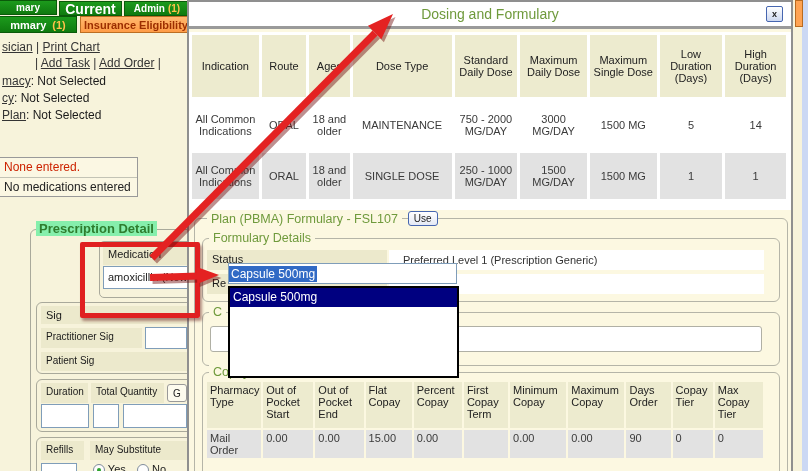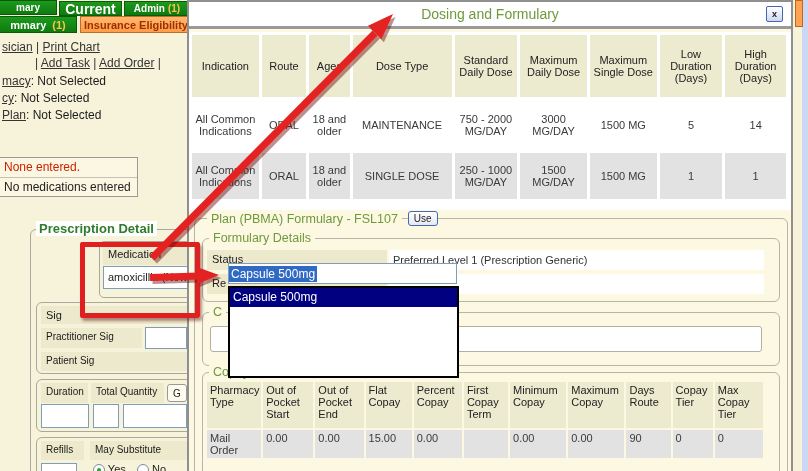--- a/index.html
+++ b/index.html
@@ -14,21 +14,21 @@
   .tab-orange{background:linear-gradient(#FFB86E,#FF9C47);border:1px solid #BC6E22;color:#9C2E00;font-weight:bold;
              display:flex;align-items:center;justify-content:center;box-sizing:border-box;}
   .linkline{font-size:12px;color:#343434;white-space:nowrap;}
   .lnk{text-decoration:underline;cursor:pointer;}
   .plain{color:#1A1A1A;}
   .alert-box{border:1px solid #999;background:#FBF7E3;box-sizing:border-box;}
   .alert-r1{height:19px;line-height:19px;padding-left:4px;color:#CC2200;font-size:12px;}
   .alert-r2{height:18px;line-height:18px;padding-left:4px;color:#222;font-size:12px;border-top:1px solid #C3C3B5;}
 
   .fs{border:1px solid #A9A99B;border-radius:6px;box-sizing:border-box;background:transparent;}
-  .fs-legend{position:absolute;background:#ffffff;padding:0 3px;white-space:nowrap;}
+  .fs-legend{position:absolute;background:#86efac;padding:0 3px;white-space:nowrap;}
   .green-legend{color:#2E7D2E;font-weight:bold;font-size:13px;}
   .khaki{background:#ECE9CC;box-sizing:border-box;color:#1A1A1A;overflow:hidden;white-space:nowrap;}
   .strip{padding:3px 0 0 5px;}
   .w-input{background:#FFF;border:1px solid #7F9DB9;box-sizing:border-box;overflow:hidden;white-space:nowrap;}
   .radio{display:inline-block;width:12px;height:12px;border-radius:50%;border:1px solid #808C9C;background:#FDFDFD;
          vertical-align:middle;box-sizing:border-box;position:relative;}
   .radio.sel:after{content:"";position:absolute;left:3px;top:3px;width:4px;height:4px;border-radius:50%;background:#2FA52F;}
 
   
   .dialog{position:absolute;left:187px;top:0;width:606px;height:475px;border:2px solid #8F8F8F;border-bottom:none;
@@ -215,21 +215,21 @@
     </div>
 
     <div class="abs fs2" style="left:5px;top:216px;width:594px;height:300px;"></div>
     <div class="abs" style="left:10px;top:209px;margin-left:8px;">
       <span class="olive-legend">Plan (PBMA) Formulary - FSL107</span><span class="use-btn">Use</span>
     </div>
 
     <div class="abs fs2" style="left:13px;top:236px;width:578px;height:64px;"></div>
     <div class="abs olive-legend" style="left:20px;top:229px;">Formulary Details</div>
     <div class="abs khaki strip" style="left:18px;top:248px;width:180px;height:20px;">Status</div>
-    <div class="abs" style="left:200px;top:248px;width:375px;height:20px;background:#FFF;line-height:20px;padding-left:4px;
+    <div class="abs" style="left:200px;top:248px;width:375px;height:20px;background:#FFF;line-height:20px;padding-left:14px;
          box-sizing:border-box;overflow:hidden;white-space:nowrap;color:#333;">Preferred Level 1 (Prescription Generic)</div>
     <div class="abs khaki strip" style="left:18px;top:272px;width:180px;height:20px;">Re</div>
     <div class="abs" style="left:200px;top:272px;width:375px;height:20px;background:#FFF;box-sizing:border-box;"></div>
 
     <div class="abs fs2" style="left:13px;top:310px;width:578px;height:54px;"></div>
     <div class="abs olive-legend" style="left:20px;top:303px;">C</div>
     <div class="abs w-input" style="left:21px;top:324px;width:552px;height:26px;border:1px solid #B0B0A5;border-radius:3px;"></div>
 
     <div class="abs fs2" style="left:13px;top:370px;width:578px;height:140px;"></div>
     <div class="abs olive-legend" style="left:20px;top:363px;">Copay Details</div>
@@ -250,21 +250,21 @@
       <tbody>
           <tr style="height:46px;">
         <td class="hcell">Pharmacy Type</td>
         <td class="hcell">Out of Pocket Start</td>
         <td class="hcell">Out of Pocket End</td>
         <td class="hcell">Flat Copay</td>
         <td class="hcell">Percent Copay</td>
         <td class="hcell">First Copay Term</td>
         <td class="hcell">Minimum Copay</td>
         <td class="hcell">Maximum Copay</td>
-        <td class="hcell">Days Route</td>
+        <td class="hcell">Days Order</td>
         <td class="hcell">Copay Tier</td>
         <td class="hcell">Max Copay Tier</td>
       </tr>
       <tr class="r-gray" style="height:19px;">
         <td>Mail Order</td>
         <td>0.00</td>
         <td>0.00</td>
         <td>15.00</td>
         <td>0.00</td>
         <td></td>

